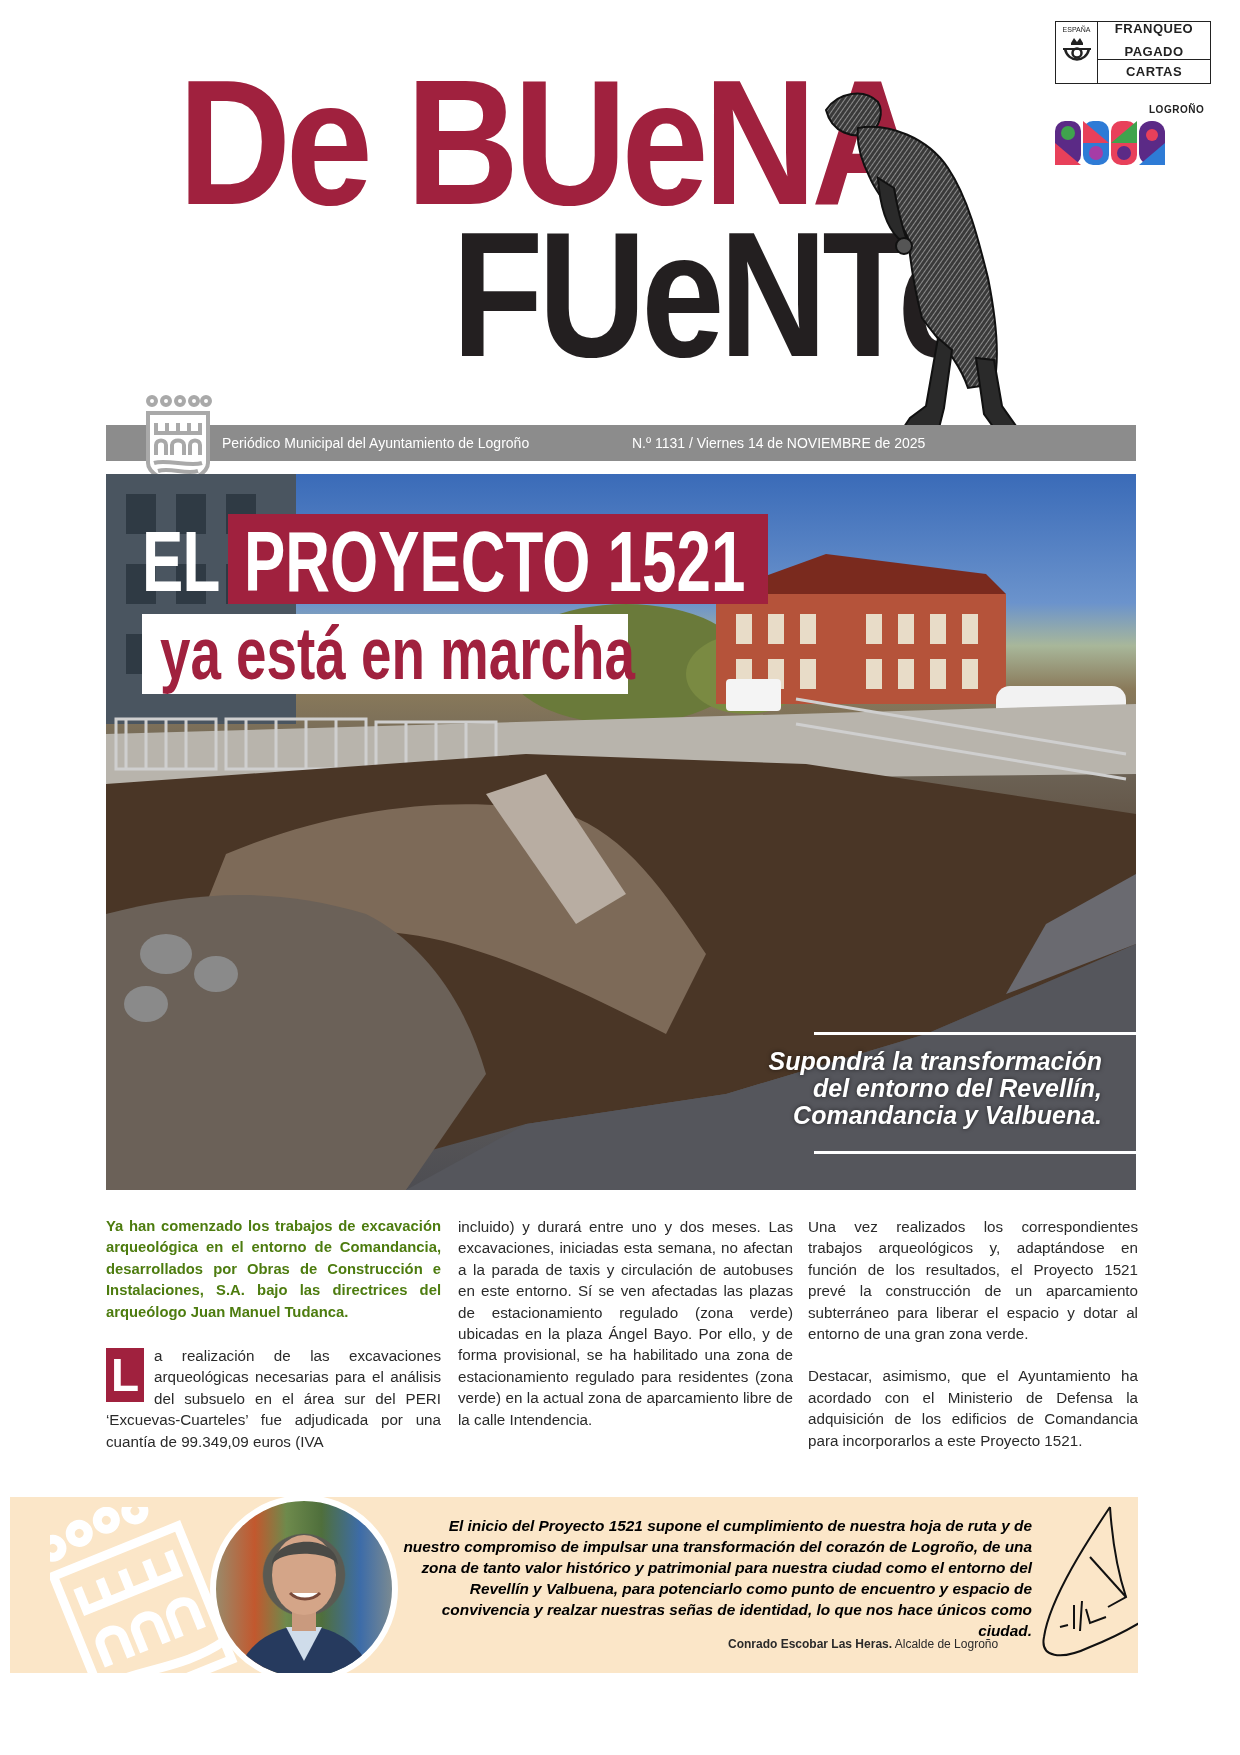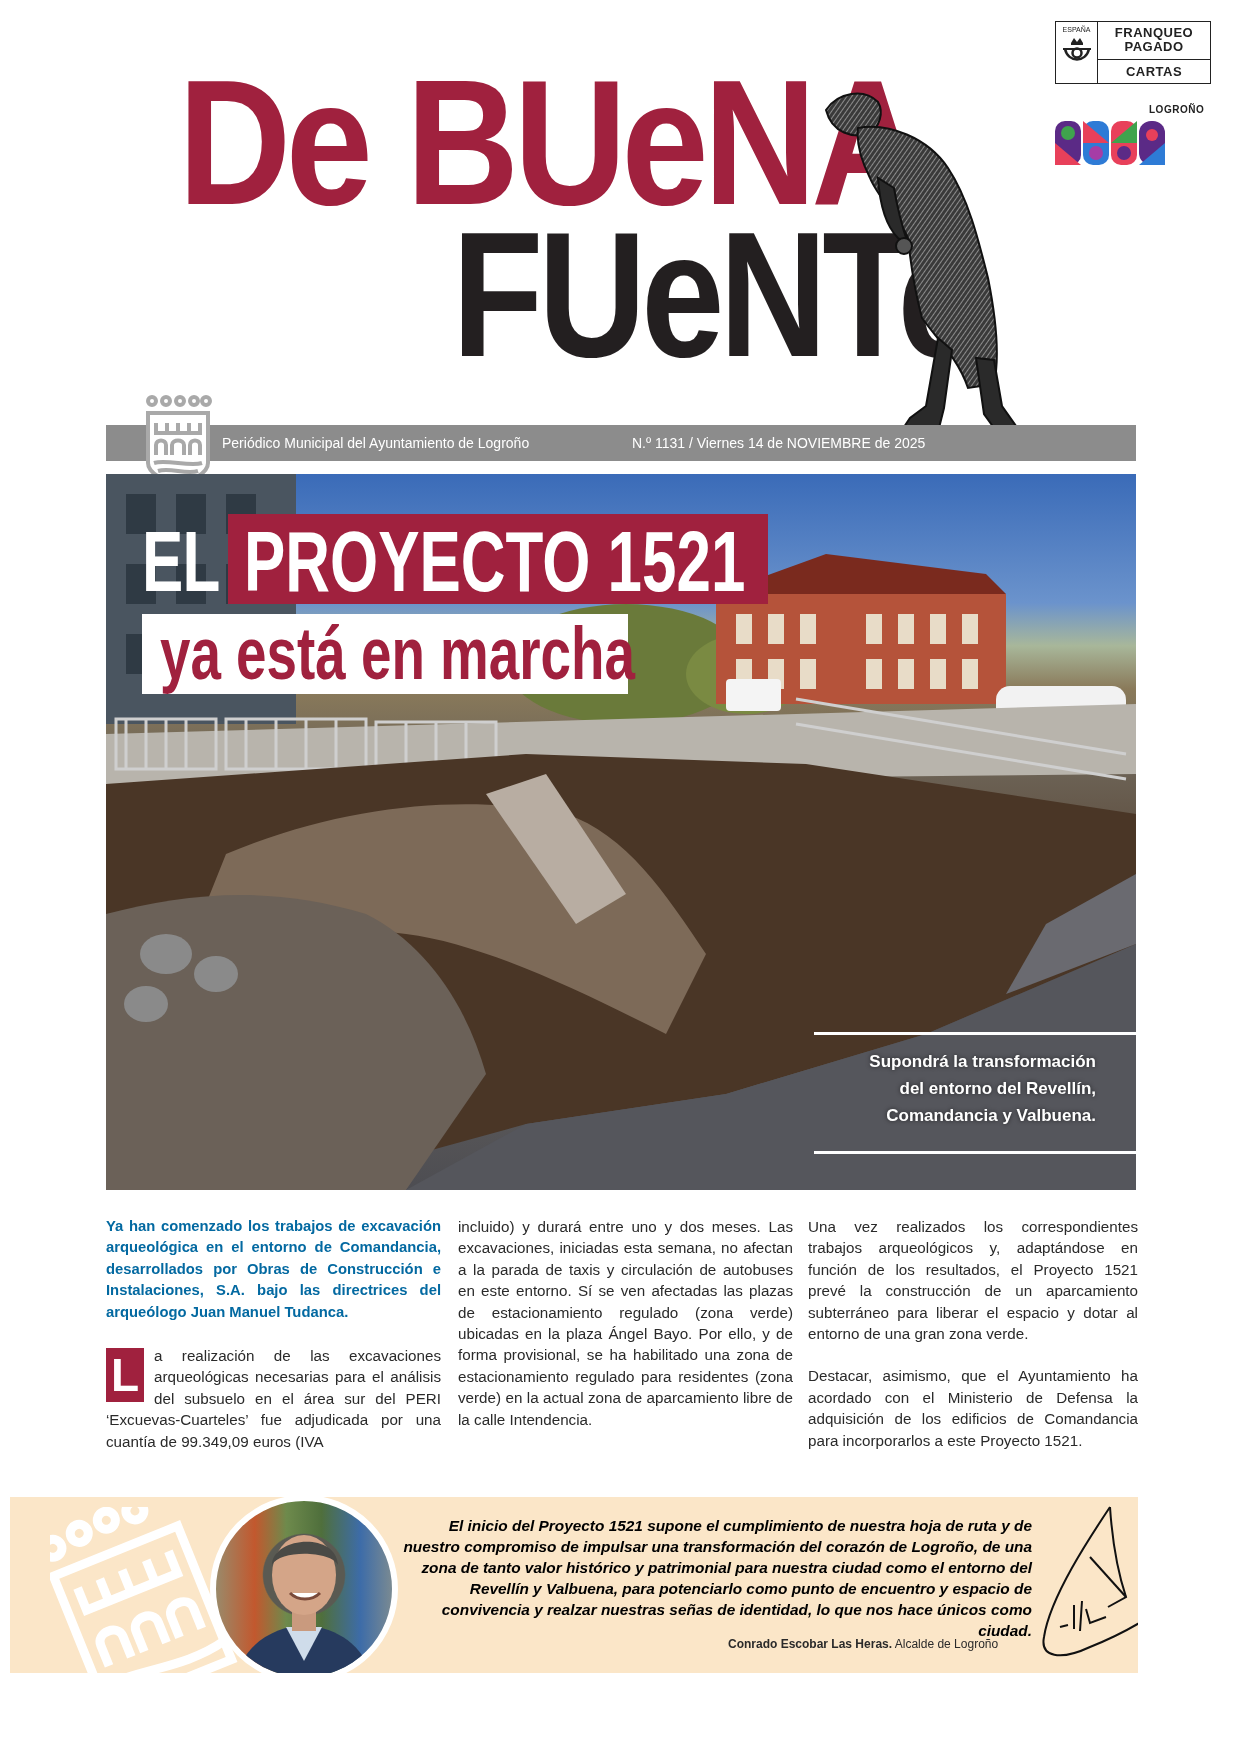--- a/index.html
+++ b/index.html
@@ -28,21 +28,21 @@
     position: absolute; left: 1055px; top: 21px; width: 156px; height: 63px;
     border: 1.5px solid #222; display: flex; background: #fff;
   }
   .franqueo .left {
     width: 42px; border-right: 1.5px solid #222; display: flex; flex-direction: column;
     align-items: center; padding-top: 4px;
   }
   .franqueo .left .espana { font-size: 7px; color: #222; }
   .franqueo .right { flex: 1; display: flex; flex-direction: column; }
   .franqueo .right .top {
-    flex: 1.6; display: flex; flex-direction: column; align-items: center; justify-content: center;
+    flex: 1.6; display: flex; flex-direction: column; align-items: center; justify-content: space-between;
     font-weight: 700; font-size: 13px; line-height: 14px; border-bottom: 1.5px solid #222; letter-spacing: 0.5px;
   }
   .franqueo .right .bottom {
     flex: 1; display: flex; align-items: center; justify-content: center;
     font-weight: 700; font-size: 13px; letter-spacing: 0.5px;
   }
 
   
   .logrono-label { position: absolute; left: 1108px; top: 104px; font-size: 10px; font-weight: 700; color: #222; letter-spacing: 0.5px; padding-left: 41px; }
   .logo2050 { position: absolute; left: 1055px; top: 121px; width: 110px; height: 44px; }
@@ -80,31 +80,31 @@
     position: absolute; left: 36px; top: 140px; width: 486px; height: 80px; background: #fff;
   }
   .subhead {
     position: absolute; left: 54px; top: 140px;
     font-family: "Liberation Sans", sans-serif; font-weight: 700; font-size: 74px; line-height: 80px;
     color: #a0213e; transform: scaleX(0.74); transform-origin: left top; white-space: nowrap;
   }
   .caption-wrap { position: absolute; left: 708px; top: 558px; width: 322px; height: 122px; }
   .caption-wrap .rule { position: absolute; left: 0; width: 322px; height: 3px; background: #fff; }
   .caption {
-    position: absolute; right: 40px; top: 16px; text-align: right;
-    font-weight: 700; font-size: 17px; line-height: 27px; color: #fff;
+    position: absolute; right: 34px; top: 16px; text-align: right;
+    font-style: italic; font-weight: 700; font-size: 25px; line-height: 27px; color: #fff;
     text-shadow: 0 0 4px rgba(0,0,0,0.6); white-space: nowrap;
   }
 
   
   .col { position: absolute; top: 1216px; width: 335px; font-size: 15.2px; line-height: 21.4px; text-align: justify; color: #2a2a2a; }
   .col1 { left: 106px; }
   .col2 { left: 458px; }
   .col3 { left: 808px; width: 330px; }
-  .lead { color: #0369a1; font-weight: 700; font-size: 14.8px; line-height: 21.4px; }
+  .lead { color: #4d7c0f; font-weight: 700; font-size: 14.8px; line-height: 21.4px; }
   .dropcap-row { margin-top: 22px; position: relative; }
   .dropcap {
     float: left; width: 38px; height: 54px; margin: 3px 10px 0 0;
     background: #a0213e; color: #fff; font-weight: 700; font-size: 46px; line-height: 54px; text-align: center;
   }
   .col3 p + p { margin-top: 21px; }
 
   
   .quote-banner {
     position: absolute; left: 10px; top: 1497px; width: 1128px; height: 176px; background: #fbe6c8; overflow: hidden;

